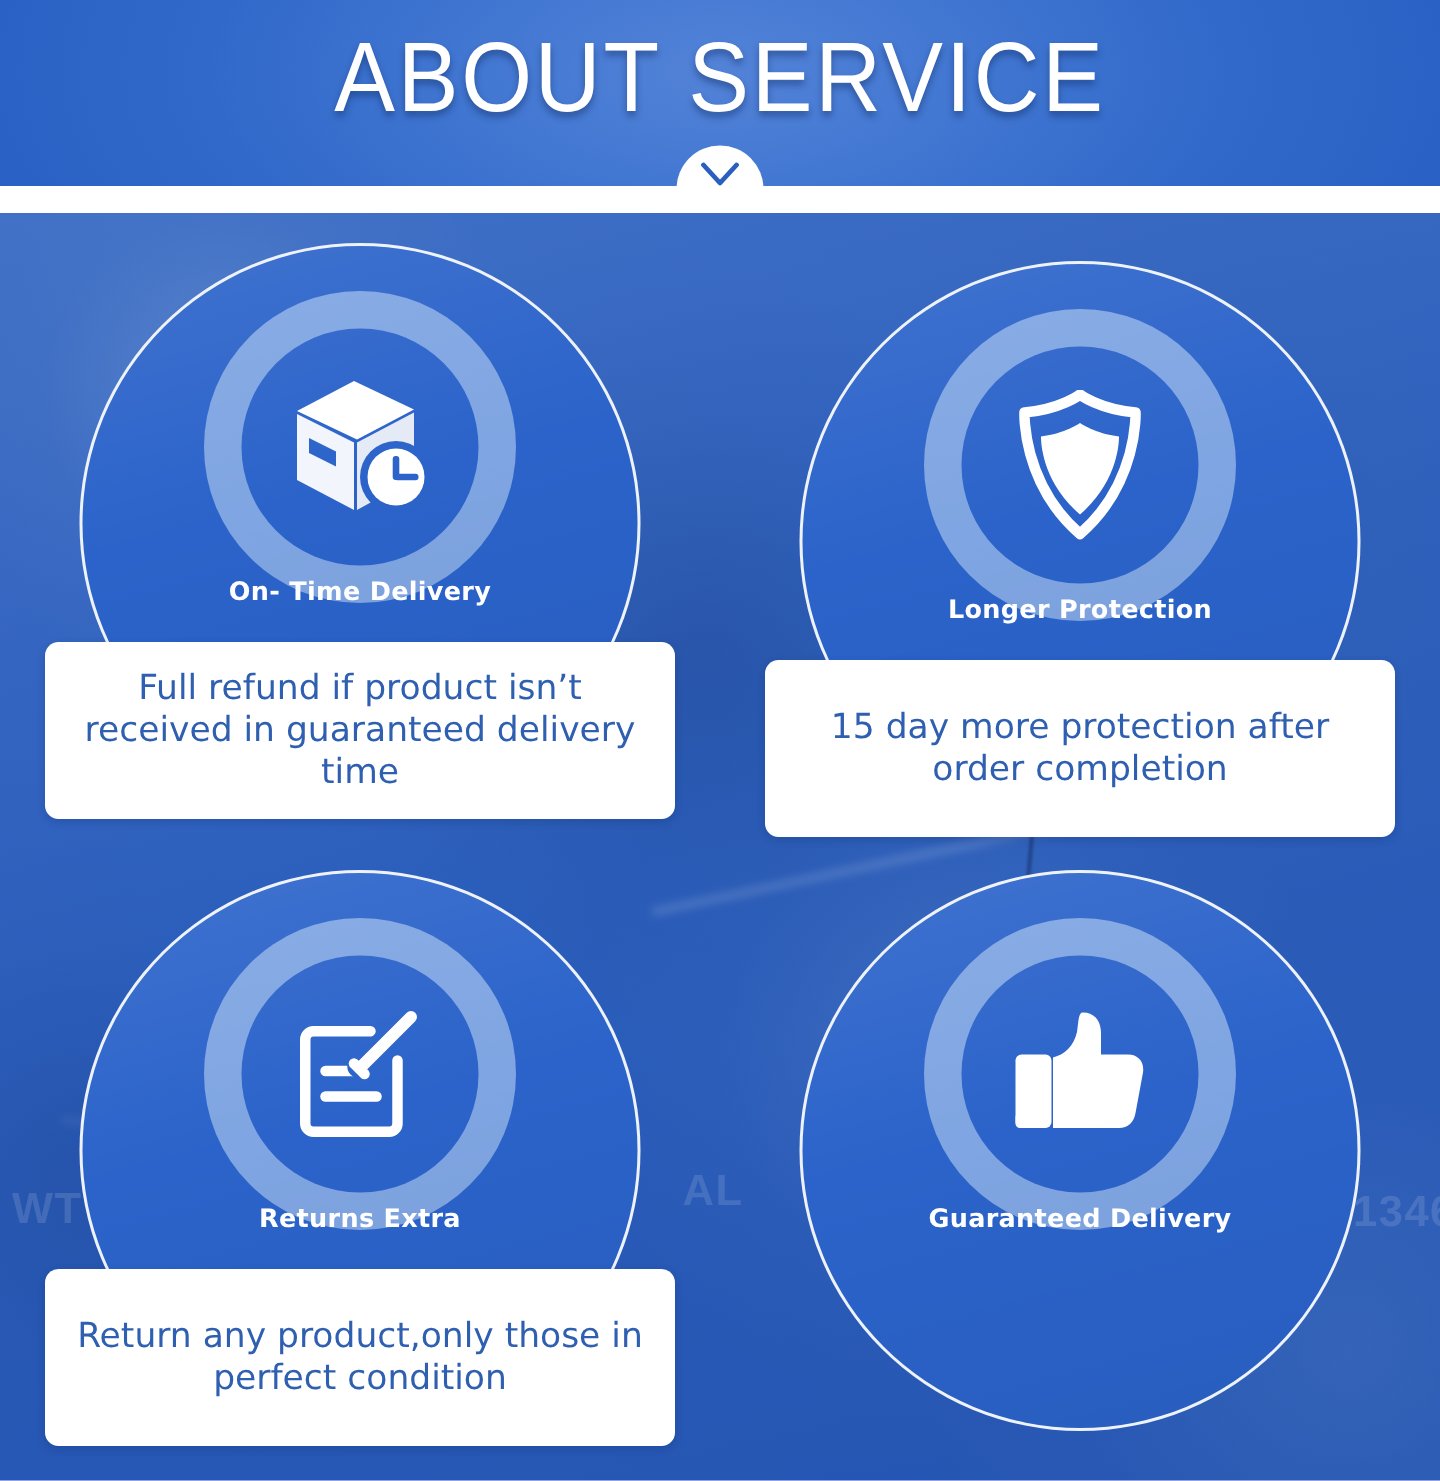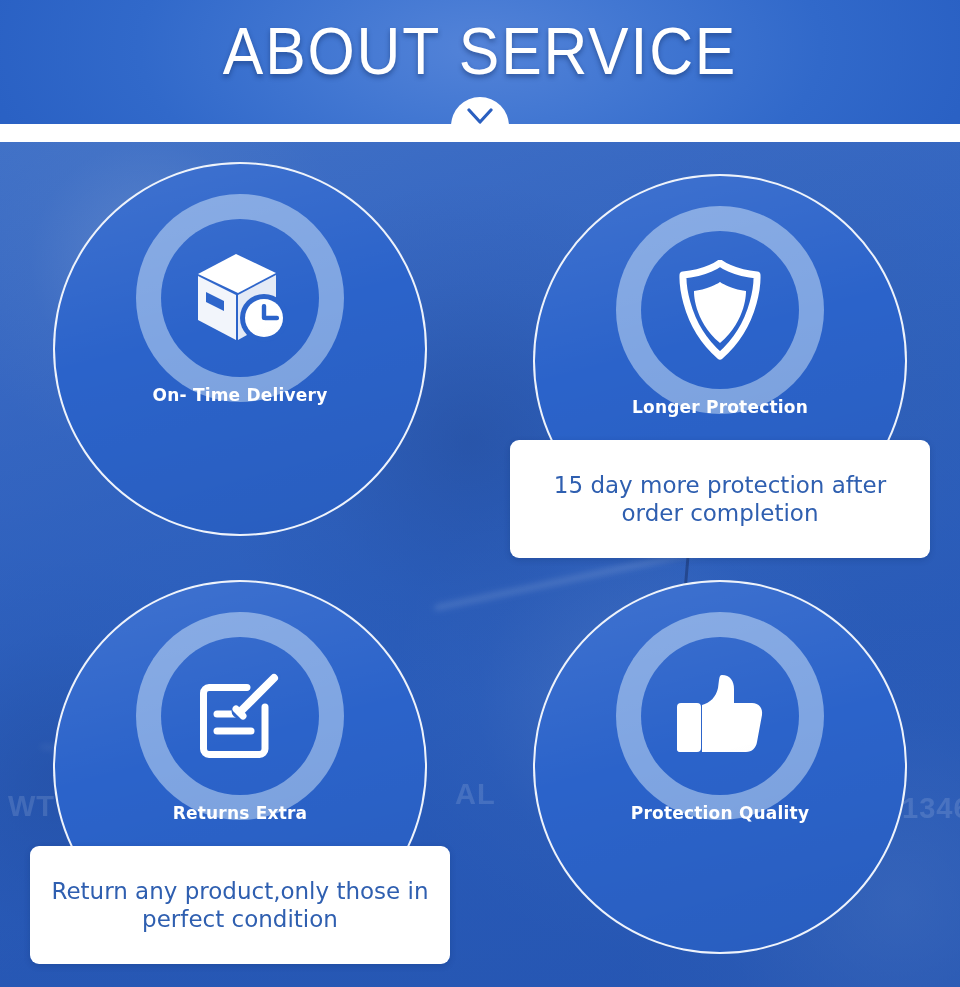--- a/index.html
+++ b/index.html
@@ -199,20 +199,23 @@
               <path d="M16 42 L34 51 L34 61 L16 52 Z" fill="#2b63ca"></path>
 
               <circle cx="74" cy="68" r="24" fill="#2b63ca"></circle>
               <circle cx="74" cy="68" r="19" fill="#ffffff"></circle>
               <rect x="71.8" y="54" width="4.4" height="16" rx="2" fill="#2b63ca"></rect>
               <rect x="73" y="65.8" width="16" height="4.4" rx="2" fill="#2b63ca"></rect>
             </svg>
           </div>
         </div>
         <div class="card-title">On- Time Delivery</div>
+        <div class="text-box tb-tall">
+          <p>Full refund if product isn’t received in guaranteed delivery time</p>
+        </div>
       </div>
 
       <div class="card card-r0c1">
         <div class="circle">
           <div class="ring"></div>
           <div class="ring-inner"></div>
           <div class="icon-wrap">
             <svg width="86" height="100" viewBox="0 0 86 100" aria-hidden="true">
               <path d="M43 3 C43 3 30 13 6 15 C6 15 4 62 43 96 C82 62 80 15 80 15 C56 13 43 3 43 3 Z" fill="none" stroke="#ffffff" stroke-width="7" stroke-linejoin="round"></path>
               <path d="M43 22 C43 22 33 29 17 31 C17 31 16 60 43 83 C70 60 69 31 69 31 C53 29 43 22 43 22 Z" fill="#ffffff"></path>
@@ -251,18 +254,18 @@
           <div class="ring"></div>
           <div class="ring-inner"></div>
           <div class="icon-wrap">
             <svg width="96" height="92" viewBox="0 0 96 92" aria-hidden="true">
               <path d="M50 5 C58 5 62 11 62 19 L62 33 L80 33 C87 33 91 38 90 45 L85 72 C84 78 80 82 74 82 L30 82 L30 35 C38 33 44 27 46 18 L47 10 C47.6 6.8 48 5 50 5 Z" fill="#ffffff"></path>
               <rect x="5" y="33" width="24" height="49" rx="4" fill="#ffffff"></rect>
               <rect x="5" y="72" width="15" height="10" rx="3" fill="#ffffff"></rect>
             </svg>
           </div>
         </div>
-        <div class="card-title">Protection Quality</div>
+        <div class="card-title">Guaranteed Delivery</div>
       </div>
 
     </div>
   </div>
 </div>
 
 </body></html>

